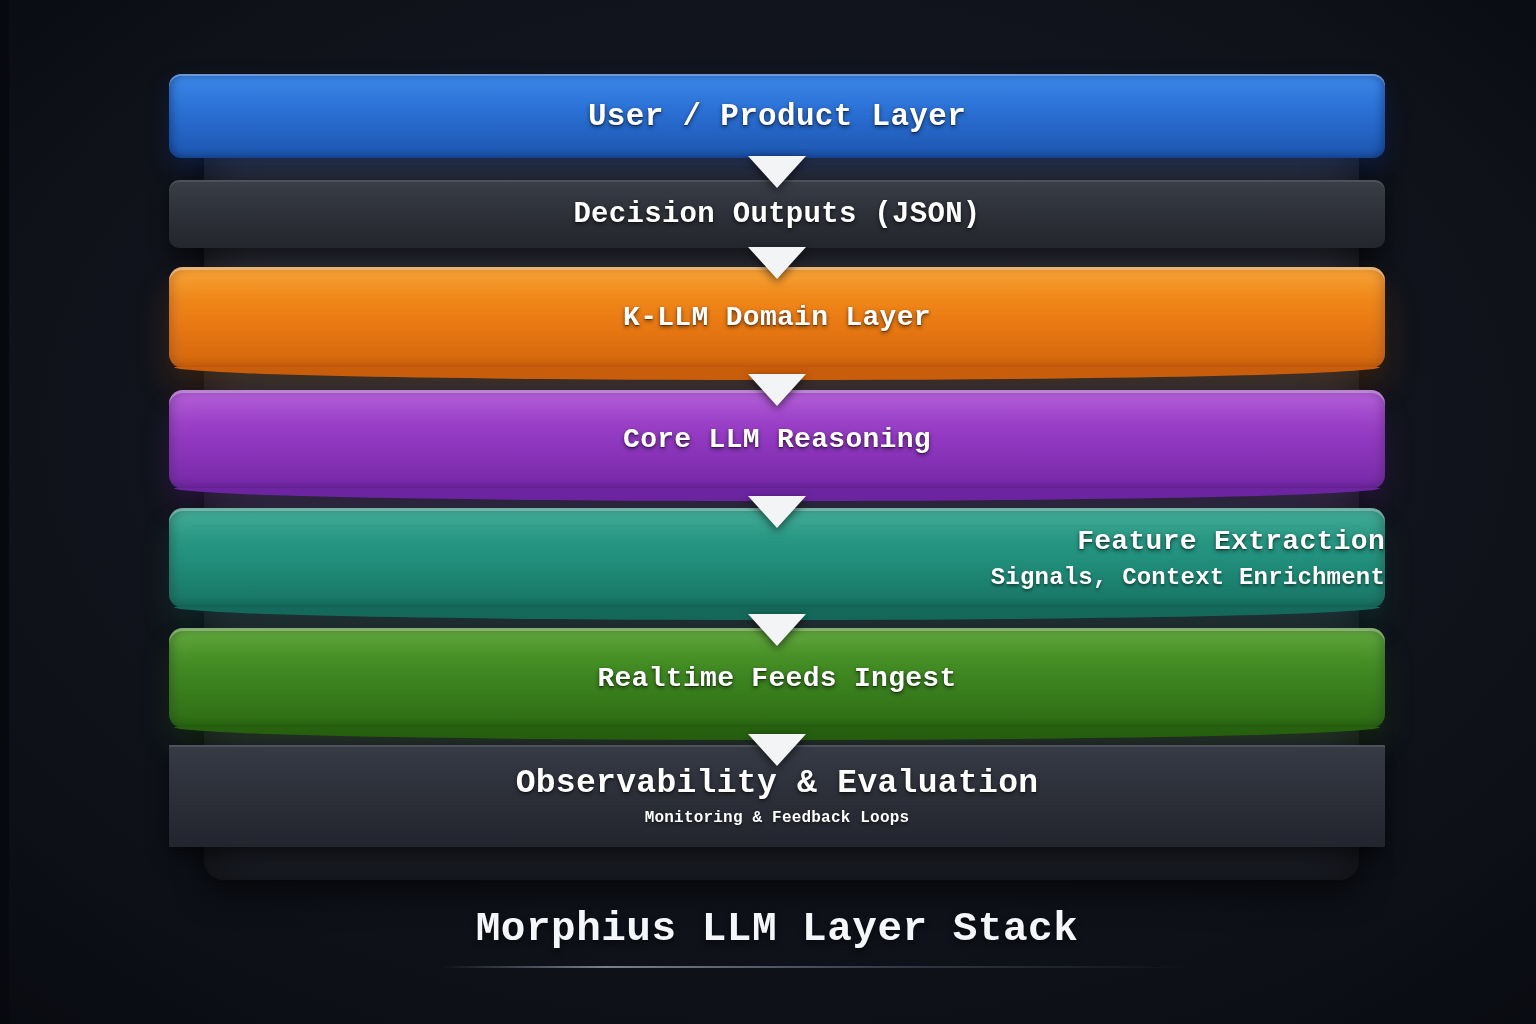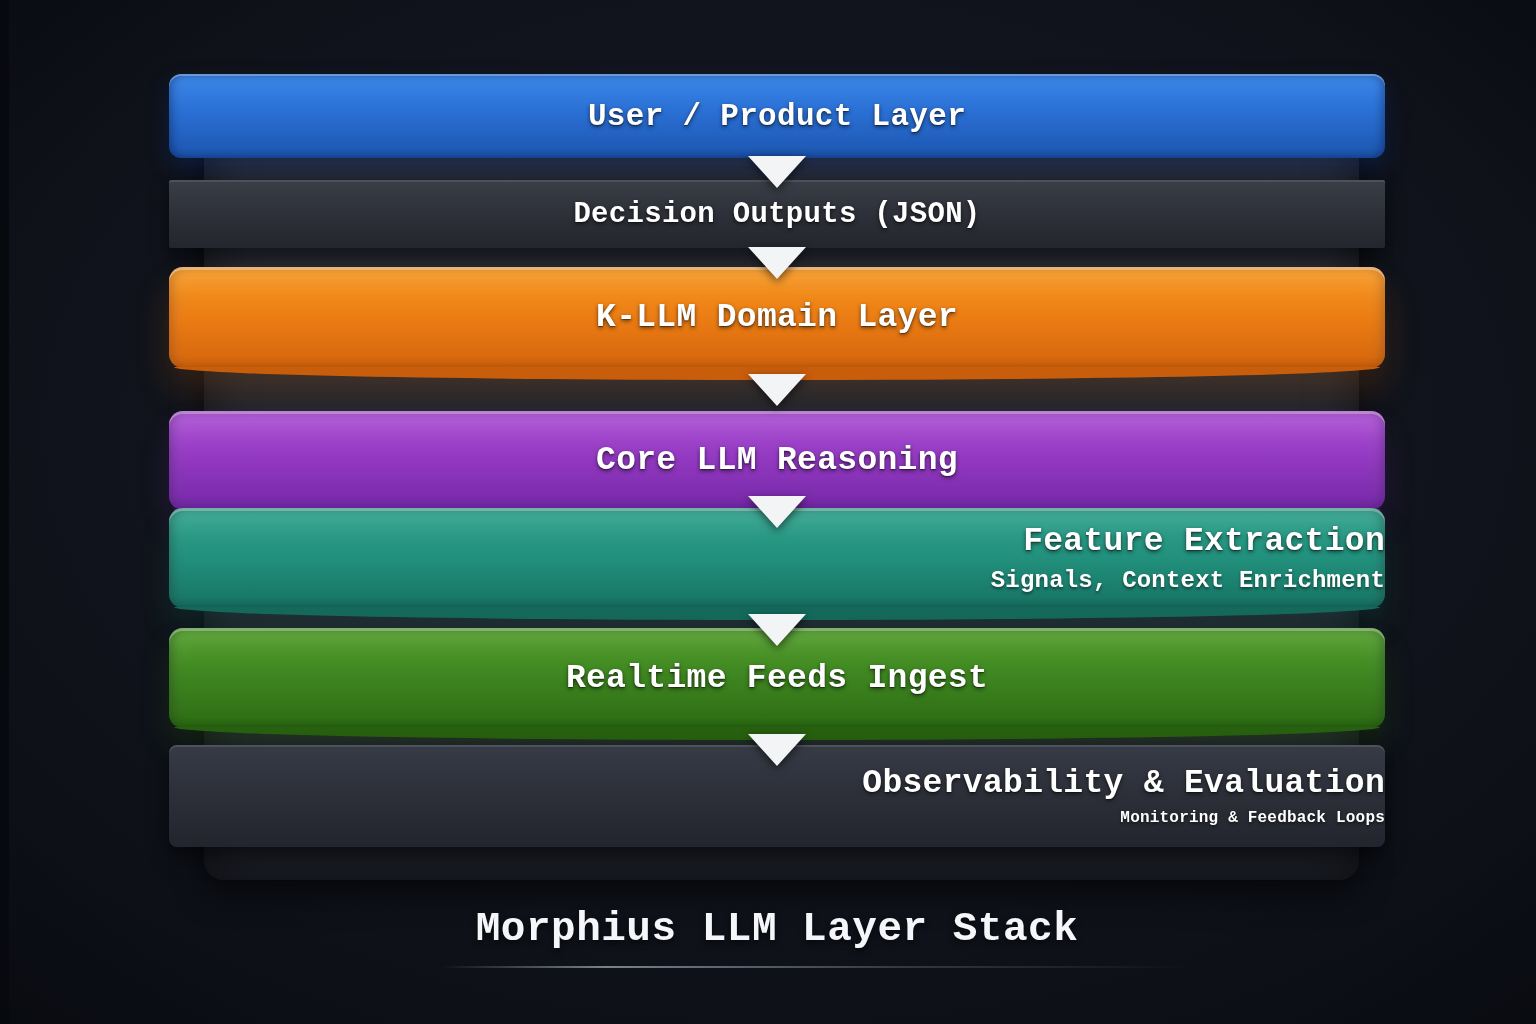--- a/index.html
+++ b/index.html
@@ -32,42 +32,42 @@
     text-shadow:0 2px 3px rgba(0,0,0,.5);
   }
   .bar-blue{
     top:74px;height:84px;border-radius:12px;
     background:linear-gradient(180deg,#3d88e9 0%,#2a6fd4 45%,#1c55ae 100%);
     box-shadow:inset 0 2px 0 rgba(255,255,255,.3),inset 4px 0 8px rgba(0,0,30,.25),
       inset -4px 0 8px rgba(0,0,30,.25),0 10px 22px rgba(15,50,130,.35);
   }
   .bar-blue .title{font-size:31px;}
   .bar-slate-a{
-    top:180px;height:68px;border-radius:2px;
+    top:180px;height:68px;border-radius:10px;
     background:linear-gradient(180deg,#3a3e47 0%,#2c2f37 55%,#24262d 100%);
     box-shadow:inset 0 2px 0 rgba(255,255,255,.1),0 8px 18px rgba(0,0,0,.5);
   }
   .bar-slate-a .title{font-size:29px;}
   .ribbon{box-shadow:inset 0 3px 0 rgba(255,255,255,.28),inset 0 16px 22px rgba(255,255,255,.10),
     inset 5px 0 10px rgba(0,0,0,.18),inset -5px 0 10px rgba(0,0,0,.18);}
   .ribbon::after{
     content:"";position:absolute;left:5px;right:5px;top:calc(100% - 1px);height:13px;
     background:var(--arc);border-radius:0 0 50% 50% / 0 0 13px 13px;
   }
-  .ribbon .title{font-size:33px;}
+  .ribbon .title{font-size:28px;}
   .ribbon .sub{font-size:24px;}
   .bar-orange{
     top:267px;height:101px;border-radius:14px;--arc:#c85d0b;
     background:linear-gradient(180deg,#f7981f 0%,#ea7a13 55%,#d2650c 100%);
     box-shadow:inset 0 3px 0 rgba(255,255,255,.35),inset 0 16px 22px rgba(255,255,255,.12),
       inset 5px 0 10px rgba(90,30,0,.25),inset -5px 0 10px rgba(90,30,0,.25),
       0 20px 34px rgba(190,95,10,.22);
   }
   .bar-purple{
-    top:411px;height:99px;border-radius:14px;--arc:#6c24a0;
+    top:390px;height:99px;border-radius:14px;--arc:#6c24a0;
     background:linear-gradient(180deg,#ae51d6 0%,#9138c0 50%,#7428a6 100%);
     box-shadow:inset 0 3px 0 rgba(255,255,255,.3),inset 0 16px 22px rgba(255,255,255,.1),
       inset 5px 0 10px rgba(30,0,60,.25),inset -5px 0 10px rgba(30,0,60,.25),
       0 18px 30px rgba(120,40,170,.2);
     text-align:right;
   }
   .bar-teal{
     top:508px;height:100px;border-radius:14px;--arc:#14695b;
     background:linear-gradient(180deg,#31a48e 0%,#21907c 50%,#177263 100%);
     box-shadow:inset 0 3px 0 rgba(255,255,255,.3),inset 0 16px 22px rgba(255,255,255,.1),
@@ -76,24 +76,23 @@
     align-items:flex-end;
   }
   .bar-green{
     top:628px;height:100px;border-radius:14px;--arc:#27600f;
     background:linear-gradient(180deg,#539f2c 0%,#3d8520 50%,#2c6a13 100%);
     box-shadow:inset 0 3px 0 rgba(255,255,255,.3),inset 0 16px 22px rgba(255,255,255,.1),
       inset 5px 0 10px rgba(10,40,0,.3),inset -5px 0 10px rgba(10,40,0,.3),
       0 18px 30px rgba(45,110,20,.22);
   }
   .bar-slate-b{
-    top:745px;height:102px;border-radius:8px;
+    top:745px;height:102px;border-radius:1px;
     background:linear-gradient(180deg,#373b46 0%,#2b2e37 55%,#23252e 100%);
     box-shadow:inset 0 2px 0 rgba(255,255,255,.12),0 10px 20px rgba(0,0,0,.55);
-    align-items:flex-end;
   }
   .bar-slate-b .title{font-size:33px;}
   .bar-slate-b .sub{font-size:16px;}
   .flow-arrow{
     position:absolute;left:739px;width:0;height:0;z-index:6;
     border-left:29px solid transparent;border-right:29px solid transparent;
     border-top:32px solid #f3f4f5;
     filter:drop-shadow(0 3px 4px rgba(0,0,0,.55));
   }
   .arrow-1{top:156px;} .arrow-2{top:247px;} .arrow-3{top:374px;}

